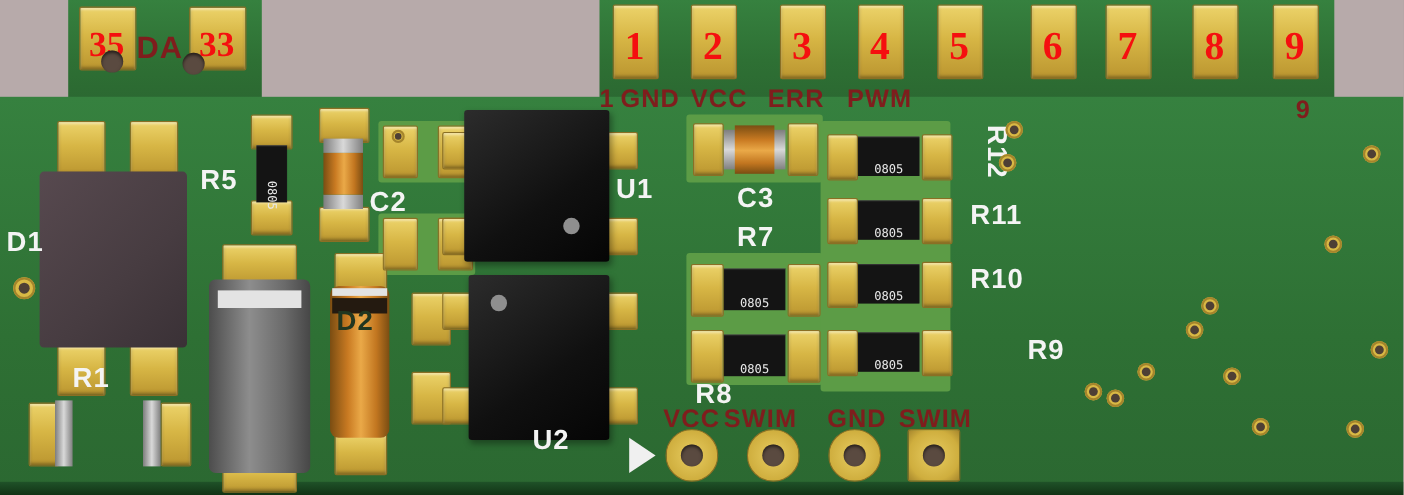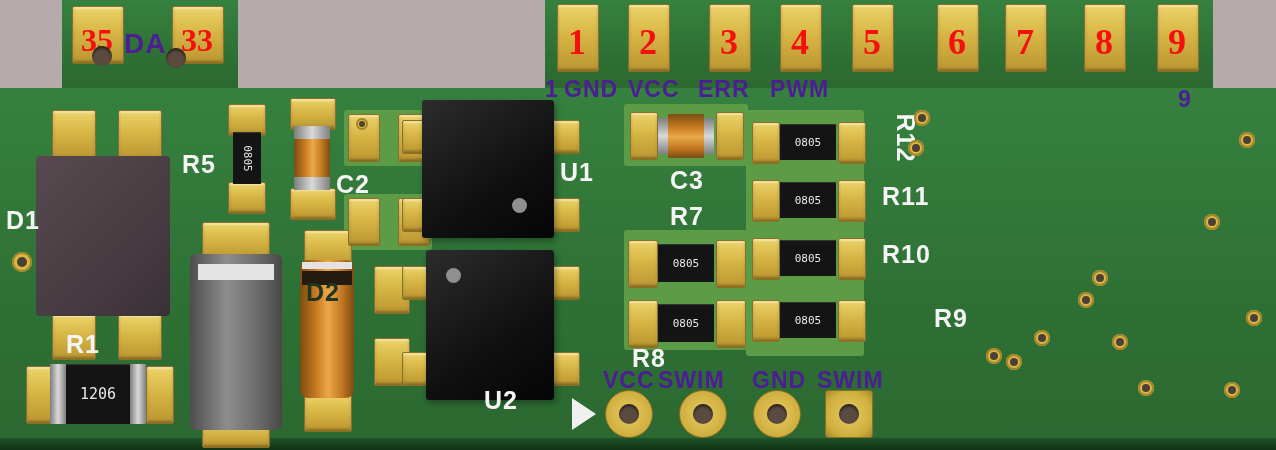--- a/index.html
+++ b/index.html
@@ -13,27 +13,27 @@
        box-shadow:inset 0 2px 2px rgba(255,255,255,.4), inset 0 -2px 3px rgba(0,0,0,.3);}
   .padring{position:absolute;border-radius:50%;background:radial-gradient(circle,#e7cc60 0%,#cfae3e 70%,#a5852c 100%);
        border:1px solid #8a6f24;display:flex;align-items:center;justify-content:center;}
   .padring.square{border-radius:3px;}
   .hole{position:absolute;border-radius:50%;background:#5a4a40;box-shadow:inset 0 2px 3px rgba(0,0,0,.6);}
   .padring .hole{position:static;width:20px;height:20px;}
   .via{position:absolute;border-radius:50%;background:#d9b945;box-shadow:inset 0 0 0 2px #a5852c;}
   .via::after{content:"";position:absolute;left:25%;top:25%;width:50%;height:50%;border-radius:50%;background:#4e3f35;}
   .rednum{position:absolute;display:flex;align-items:center;justify-content:center;
           color:#f50f0f;font-family:"Liberation Serif",serif;font-weight:700;font-size:36px;}
-  .silk{position:absolute;color:#4c1d95;font-weight:700;font-size:23px;letter-spacing:1px;white-space:nowrap;}
+  .silk{position:absolute;color:#7f1d1d;font-weight:700;font-size:23px;letter-spacing:1px;white-space:nowrap;}
   .ref{position:absolute;color:#f4f4f4;font-weight:700;font-size:25px;letter-spacing:1px;white-space:nowrap;}
   .ref.dark{color:#203а1e;color:#213620;}
   .ic{position:absolute;background:linear-gradient(145deg,#2c2c2c 0%,#101010 60%,#050505 100%);
       border-radius:3px;box-shadow:2px 3px 6px rgba(0,0,0,.35);}
   .dot{position:absolute;border-radius:50%;background:#8f8f8f;}
-  .resbody{position:absolute;background:#141414;display:flex;align-items:center;justify-content:center;
+  .resbody{position:absolute;background:#141414;display:flex;align-items:flex-end;justify-content:center;
            box-shadow:inset 0 1px 1px rgba(255,255,255,.15);}
   .mk{color:#e8e8e8;font-family:"DejaVu Sans Mono",monospace;font-size:11px;letter-spacing:0;}
   .mk.big{font-size:15px;}
   .mk.rot{transform:rotate(90deg);}
   .endcap{position:absolute;background:linear-gradient(90deg,#7d7d7d,#d9d9d9 50%,#808080);}
   .endcap.h{background:linear-gradient(180deg,#7d7d7d,#d9d9d9 50%,#808080);}
   .orange{position:absolute;background:linear-gradient(90deg,#7a4d12 0%,#c97a22 30%,#eaa948 52%,#c27620 78%,#7a4d12 100%);}
   .orange.h{background:linear-gradient(180deg,#7a4d12 0%,#c97a22 30%,#eaa948 52%,#c27620 78%,#7a4d12 100%);}
   .graycap{position:absolute;background:linear-gradient(90deg,#4d4d4d 0%,#8d8d8d 40%,#6a6a6a 75%,#474747 100%);border-radius:6px;}
   .stripe{position:absolute;background:#e3e3e3;}
@@ -96,23 +96,20 @@
   <div class="pad" style="left:118px;top:110px;width:42px;height:48px"></div>
   <div class="pad" style="left:52px;top:314px;width:42px;height:44px"></div>
   <div class="pad" style="left:118px;top:314px;width:42px;height:44px"></div>
   <div class="d1body" style="left:36px;top:156px;width:134px;height:160px"></div>
   <div class="ref" style="left:6px;top:206px">D1</div>
 
   <div class="pad" style="left:26px;top:366px;width:26px;height:56px"></div>
   <div class="pad" style="left:146px;top:366px;width:26px;height:56px"></div>
   <div class="endcap" style="left:50px;top:364px;width:16px;height:60px"></div>
   <div class="endcap" style="left:130px;top:364px;width:16px;height:60px"></div>
-  <div class="resbody" style="left:66px;top:364px;width:64px;height:60px">
-    <span class="mk big">1206</span>
-  </div>
   <div class="ref" style="left:66px;top:330px">R1</div>
 
   <div class="pad" style="left:228px;top:104px;width:36px;height:30px"></div>
   <div class="pad" style="left:228px;top:182px;width:36px;height:30px"></div>
   <div class="resbody" style="left:233px;top:132px;width:28px;height:52px">
     <span class="mk rot">0805</span>
   </div>
   <div class="ref" style="left:182px;top:150px">R5</div>
 
   <div class="pad" style="left:290px;top:98px;width:44px;height:30px"></div>

